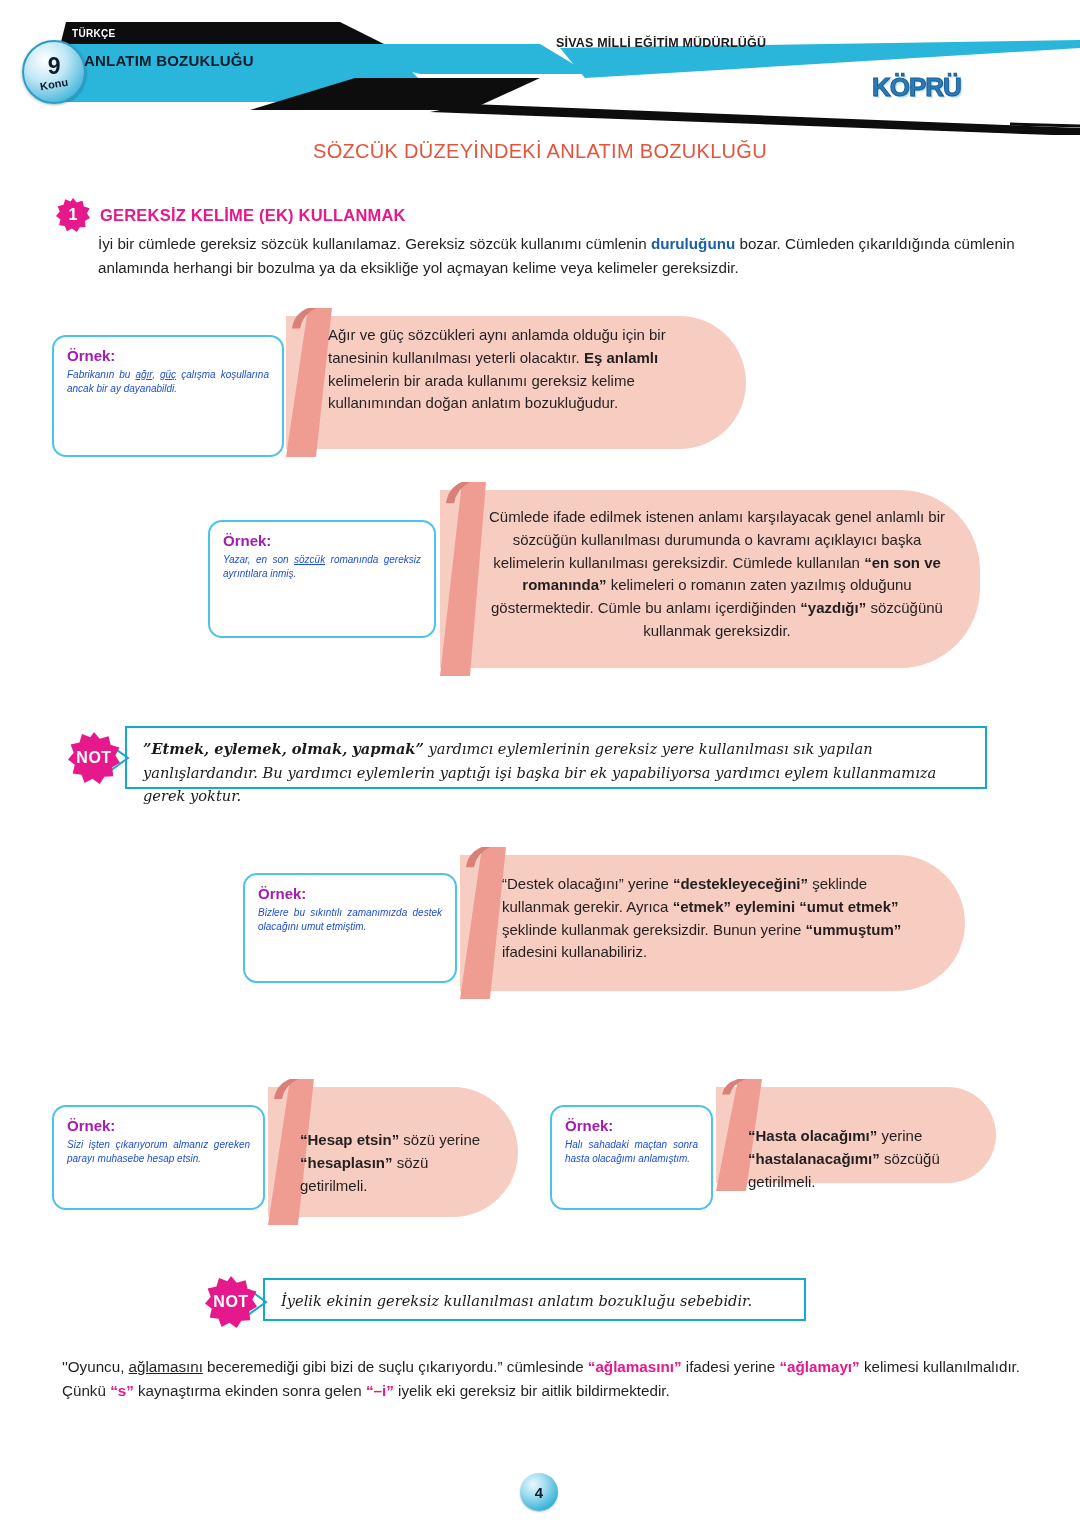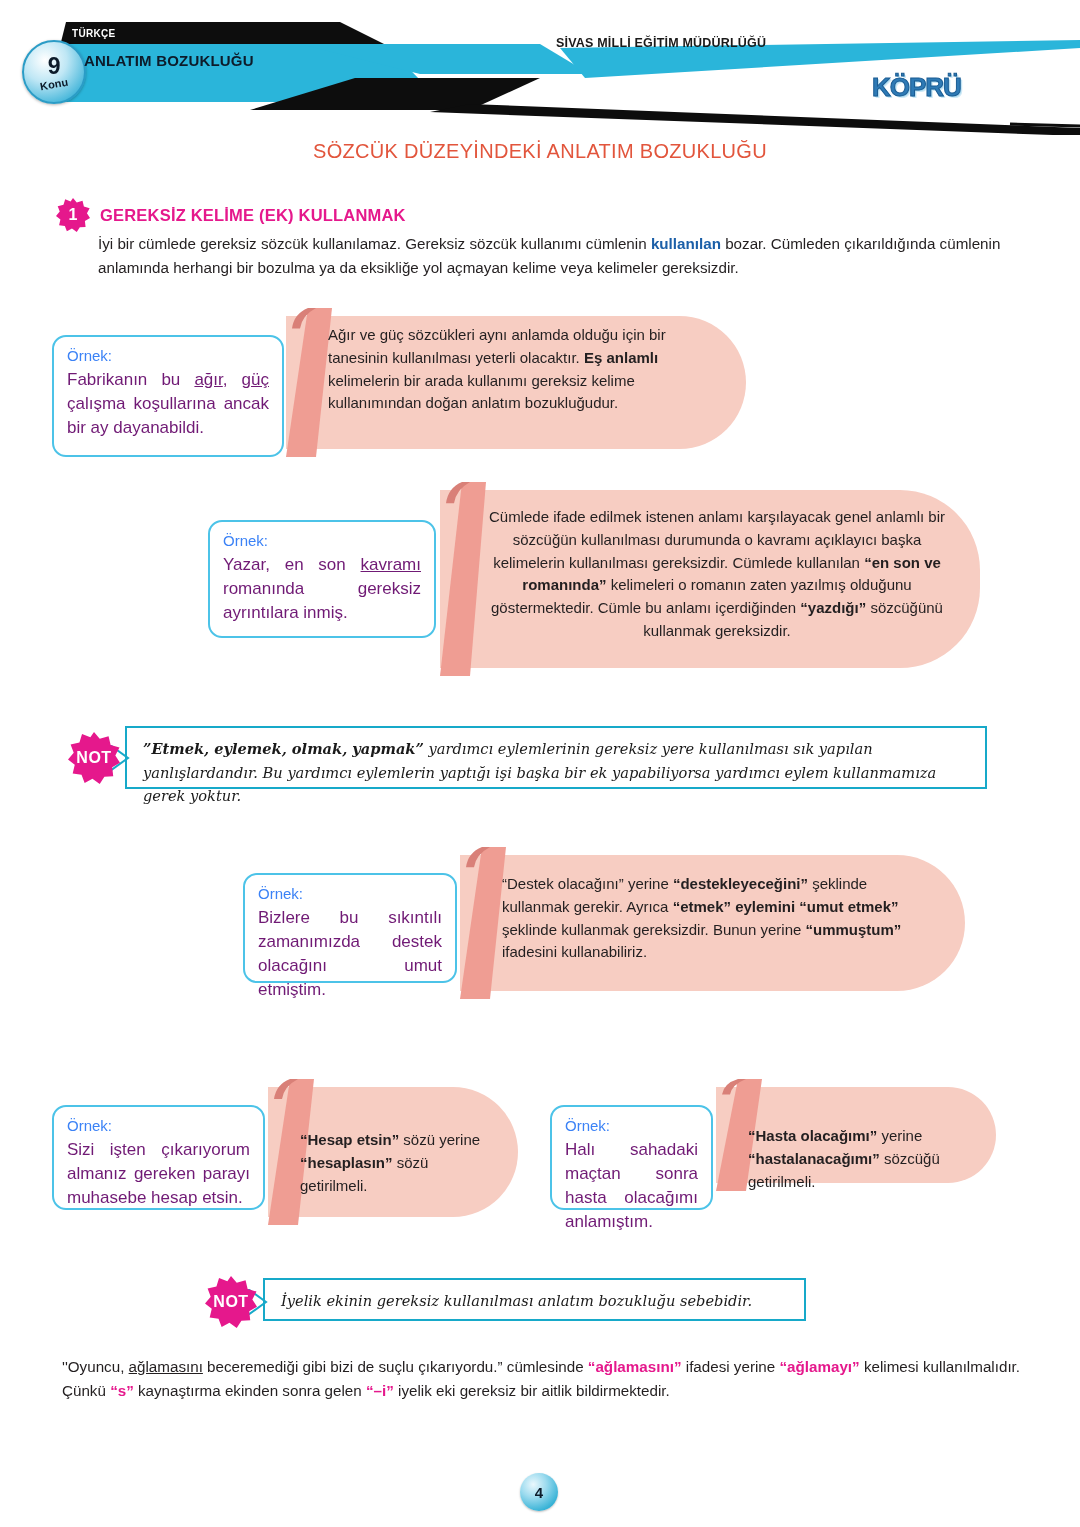--- a/index.html
+++ b/index.html
@@ -73,24 +73,24 @@
 
   
   .ex-box{
     position:absolute;
     background:#ffffff;
     border:2px solid #4cc3e8;
     border-radius:14px;
     padding:10px 13px 11px 13px;
   }
   .ex-box .ex-label{
-    font-size:15px; font-weight:normal; color:#3b82f6; margin-bottom:4px;
+    font-size:15px; font-weight:bold; color:#a21caf; margin-bottom:4px;
   }
   .ex-box .ex-text{
-    font-size:17px; line-height:1.42; color:#701a75; text-align:justify;
+    font-size:10px; line-height:1.42; color:#1d4ed8; text-align:justify;font-style:italic;
   }
   .ex-box .ex-text u{ text-decoration:underline; }
 
   
   .pink-bubble{
     position:absolute;
     background:#f7cdc2;
     border-radius:0 80px 80px 0;
     color:#231f20;
   }
@@ -168,39 +168,39 @@
 <div class="page-title">SÖZCÜK DÜZEYİNDEKİ ANLATIM BOZUKLUĞU</div>
 
 <div class="sec-head">
   <div class="star">
     <span>1</span>
   </div>
   <div class="title">GEREKSİZ KELİME (EK) KULLANMAK</div>
 </div>
 
 <div class="sec-body">
-  <span>İyi bir cümlede gereksiz sözcük kullanılamaz. Gereksiz sözcük kullanımı cümlenin </span><b>kullanılan</b><span> bozar. Cümleden çıkarıldığında cümlenin anlamında herhangi bir bozulma ya da eksikliğe yol açmayan kelime veya kelimeler gereksizdir.</span>
+  <span>İyi bir cümlede gereksiz sözcük kullanılamaz. Gereksiz sözcük kullanımı cümlenin </span><b>duruluğunu</b><span> bozar. Cümleden çıkarıldığında cümlenin anlamında herhangi bir bozulma ya da eksikliğe yol açmayan kelime veya kelimeler gereksizdir.</span>
 </div>
 
 <div class="ex-box" style="left:52px; top:335px; width:232px; height:122px;">
   <div class="ex-label">Örnek:</div>
   <div class="ex-text"><span>Fabrikanın bu </span><u>ağır</u><span>, </span><u>güç</u><span> çalışma koşullarına ancak bir ay dayanabildi.</span></div>
 </div>
 
 <div class="pink-bubble" style="left:286px; top:316px; width:460px; height:133px; padding:8px 30px 14px 42px;">
   <svg class="curl" viewBox="0 0 46 160" preserveAspectRatio="none">
     <polygon points="22,0 46,0 30,160 0,160" fill="#ef9d93"></polygon>
     <path d="M22,0 L30,0 Q16,8 14,22 L6,22 Q8,6 22,0 Z" fill="#d98078"></path>
   </svg>
   <div class="pb-text"><span>Ağır ve güç sözcükleri aynı anlamda olduğu için bir tanesinin kullanılması yeterli olacaktır. </span><b>Eş anlamlı</b><span> kelimelerin bir arada kullanımı gereksiz kelime kullanımından doğan anlatım bozukluğudur.</span></div>
 </div>
 
 <div class="ex-box" style="left:208px; top:520px; width:228px; height:118px;">
   <div class="ex-label">Örnek:</div>
-  <div class="ex-text"><span>Yazar, en son </span><u>kavramı</u><span> romanında gereksiz ayrıntılara inmiş.</span></div>
+  <div class="ex-text"><span>Yazar, en son </span><u>sözcük</u><span> romanında gereksiz ayrıntılara inmiş.</span></div>
 </div>
 
 <div class="pink-bubble" style="left:440px; top:490px; width:540px; height:178px; padding:16px 28px 14px 42px; text-align:center;">
   <svg class="curl" viewBox="0 0 46 200" preserveAspectRatio="none">
     <polygon points="22,0 46,0 30,200 0,200" fill="#ef9d93"></polygon>
     <path d="M22,0 L30,0 Q16,8 14,22 L6,22 Q8,6 22,0 Z" fill="#d98078"></path>
   </svg>
   <div class="pb-text"><span>Cümlede ifade edilmek istenen anlamı karşılayacak genel anlamlı bir sözcüğün kullanılması durumunda o kavramı açıklayıcı başka kelimelerin kullanılması gereksizdir. Cümlede kullanılan </span><b>“en son ve romanında”</b><span> kelimeleri o romanın zaten yazılmış olduğunu göstermektedir. Cümle bu anlamı içerdiğinden </span><b>“yazdığı”</b><span> sözcüğünü kullanmak gereksizdir.</span></div>
 </div>
 

